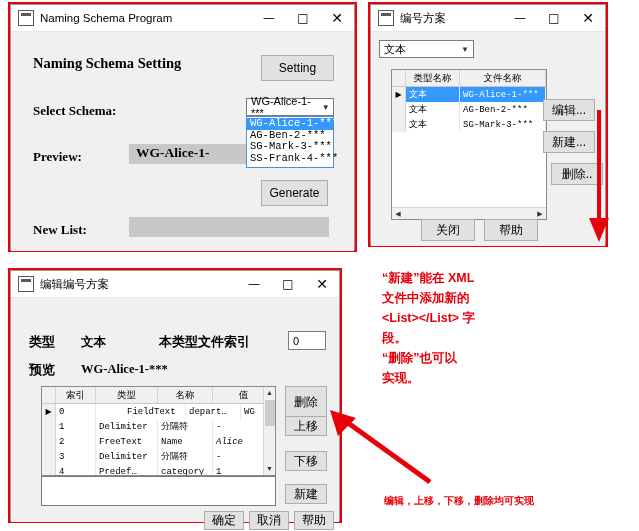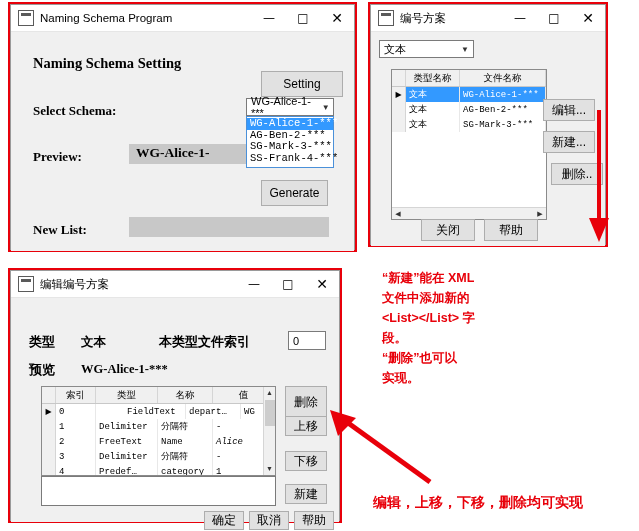--- a/index.html
+++ b/index.html
@@ -161,21 +161,21 @@
     <div class="tb-title">Naming Schema Program</div>
     <div class="tb-btns">
       <div class="tb-btn">—</div>
       <div class="tb-btn">□</div>
       <div class="tb-btn close">✕</div>
     </div>
   </div>
   <div class="client">
 
     <div class="w1-h1">Naming Schema Setting</div>
-    <div class="btn" style="left:250px;top:23px;width:82px;height:26px;margin-top:16px;">Setting</div>
+    <div class="btn" style="left:250px;top:23px;width:73px;height:26px;">Setting</div>
 
     <div class="w1-lbl" style="left:22px;top:71px;">Select Schema:</div>
 
     <div class="combo" style="left:235px;top:66px;width:88px;height:18px;">
       <span class="ctext">WG-Alice-1-***</span>
       <span class="carrow">▼</span>
     </div>
 
     <div class="droplist" style="left:235px;top:84px;width:88px;height:52px;padding-top:1px;">
       <div class="opt sel">WG-Alice-1-***</div>
@@ -351,13 +351,13 @@
   <div>段。</div>
   <div>“删除”也可以</div>
   <div>实现。</div>
 </div>
 
 <svg class="arrow-svg" style="left:330px;top:410px;width:120px;height:90px;">
   <line x1="100" y1="72" x2="14" y2="10" stroke="#e8000a" stroke-width="5"></line>
   <polygon points="0,0 26,8 8,26" fill="#e8000a"></polygon>
 </svg>
 
-<div class="anno" style="left:373px;top:494px;font-size:14px;">编辑，上移，下移，删除均可实现</div>
+<div class="anno" style="left:384px;top:494px;font-size:10px;">编辑，上移，下移，删除均可实现</div>
 
 </body></html>

